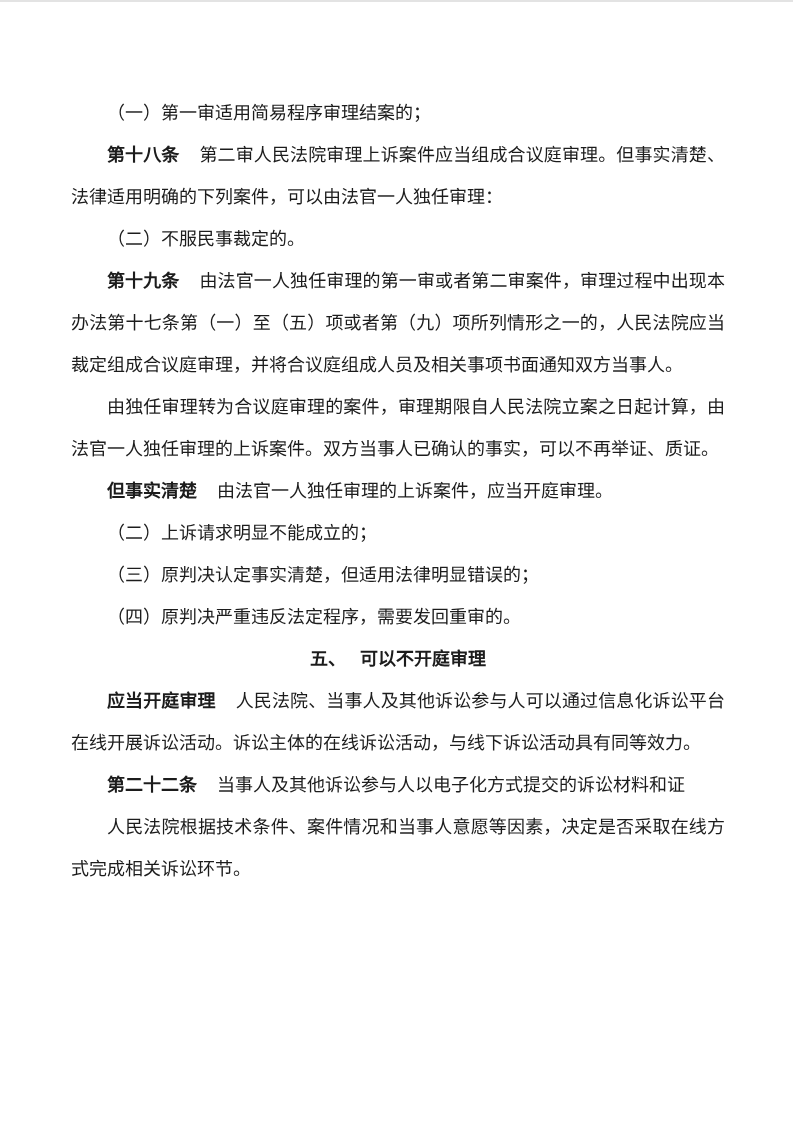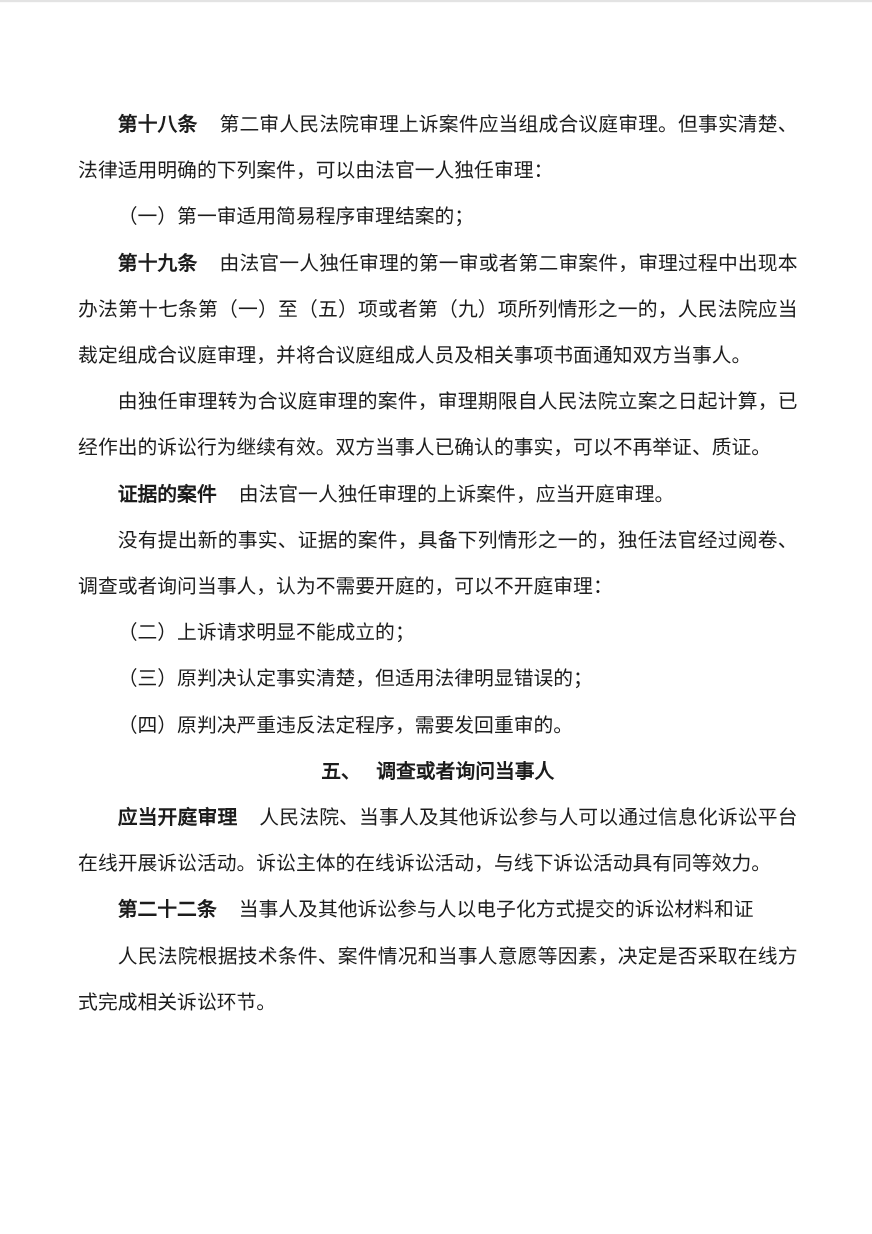--- a/index.html
+++ b/index.html
@@ -52,27 +52,27 @@
   .sec-no {
     margin-right: 14px;
   }
 </style>
 </head>
 <body>
 
 <div class="page">
   <div class="page-top-edge"></div>
   <div class="content" id="doc-content">
+      <p class="para"><span>（一）第一审适用简易程序审理结案的；</span></p>
       <p class="para"><span class="art-no">第十八条</span><span>第二审人民法院审理上诉案件应当组成合议庭审理。但事实清楚、法律适用明确的下列案件，可以由法官一人独任审理：</span></p>
-      <p class="para"><span>（一）第一审适用简易程序审理结案的；</span></p>
+      <p class="para"><span>（二）不服民事裁定的。</span></p>
       <p class="para"><span class="art-no">第十九条</span><span>由法官一人独任审理的第一审或者第二审案件，审理过程中出现本办法第十七条第（一）至（五）项或者第（九）项所列情形之一的，人民法院应当裁定组成合议庭审理，并将合议庭组成人员及相关事项书面通知双方当事人。</span></p>
-      <p class="para"><span>由独任审理转为合议庭审理的案件，审理期限自人民法院立案之日起计算，已经作出的诉讼行为继续有效。双方当事人已确认的事实，可以不再举证、质证。</span></p>
-      <p class="para"><span class="art-no">证据的案件</span><span>由法官一人独任审理的上诉案件，应当开庭审理。</span></p>
-      <p class="para"><span>没有提出新的事实、证据的案件，具备下列情形之一的，独任法官经过阅卷、调查或者询问当事人，认为不需要开庭的，可以不开庭审理：</span></p>
+      <p class="para"><span>由独任审理转为合议庭审理的案件，审理期限自人民法院立案之日起计算，由法官一人独任审理的上诉案件。双方当事人已确认的事实，可以不再举证、质证。</span></p>
+      <p class="para"><span class="art-no">但事实清楚</span><span>由法官一人独任审理的上诉案件，应当开庭审理。</span></p>
       <p class="para"><span>（二）上诉请求明显不能成立的；</span></p>
       <p class="para"><span>（三）原判决认定事实清楚，但适用法律明显错误的；</span></p>
       <p class="para"><span>（四）原判决严重违反法定程序，需要发回重审的。</span></p>
-      <p class="heading"><span class="sec-no">五、</span><span>调查或者询问当事人</span></p>
+      <p class="heading"><span class="sec-no">五、</span><span>可以不开庭审理</span></p>
       <p class="para"><span class="art-no">应当开庭审理</span><span>人民法院、当事人及其他诉讼参与人可以通过信息化诉讼平台在线开展诉讼活动。诉讼主体的在线诉讼活动，与线下诉讼活动具有同等效力。</span></p>
       <p class="para"><span class="art-no">第二十二条</span><span>当事人及其他诉讼参与人以电子化方式提交的诉讼材料和证</span></p>
       <p class="para"><span>人民法院根据技术条件、案件情况和当事人意愿等因素，决定是否采取在线方式完成相关诉讼环节。</span></p>
     </div>
 </div>
 
 </body></html>

